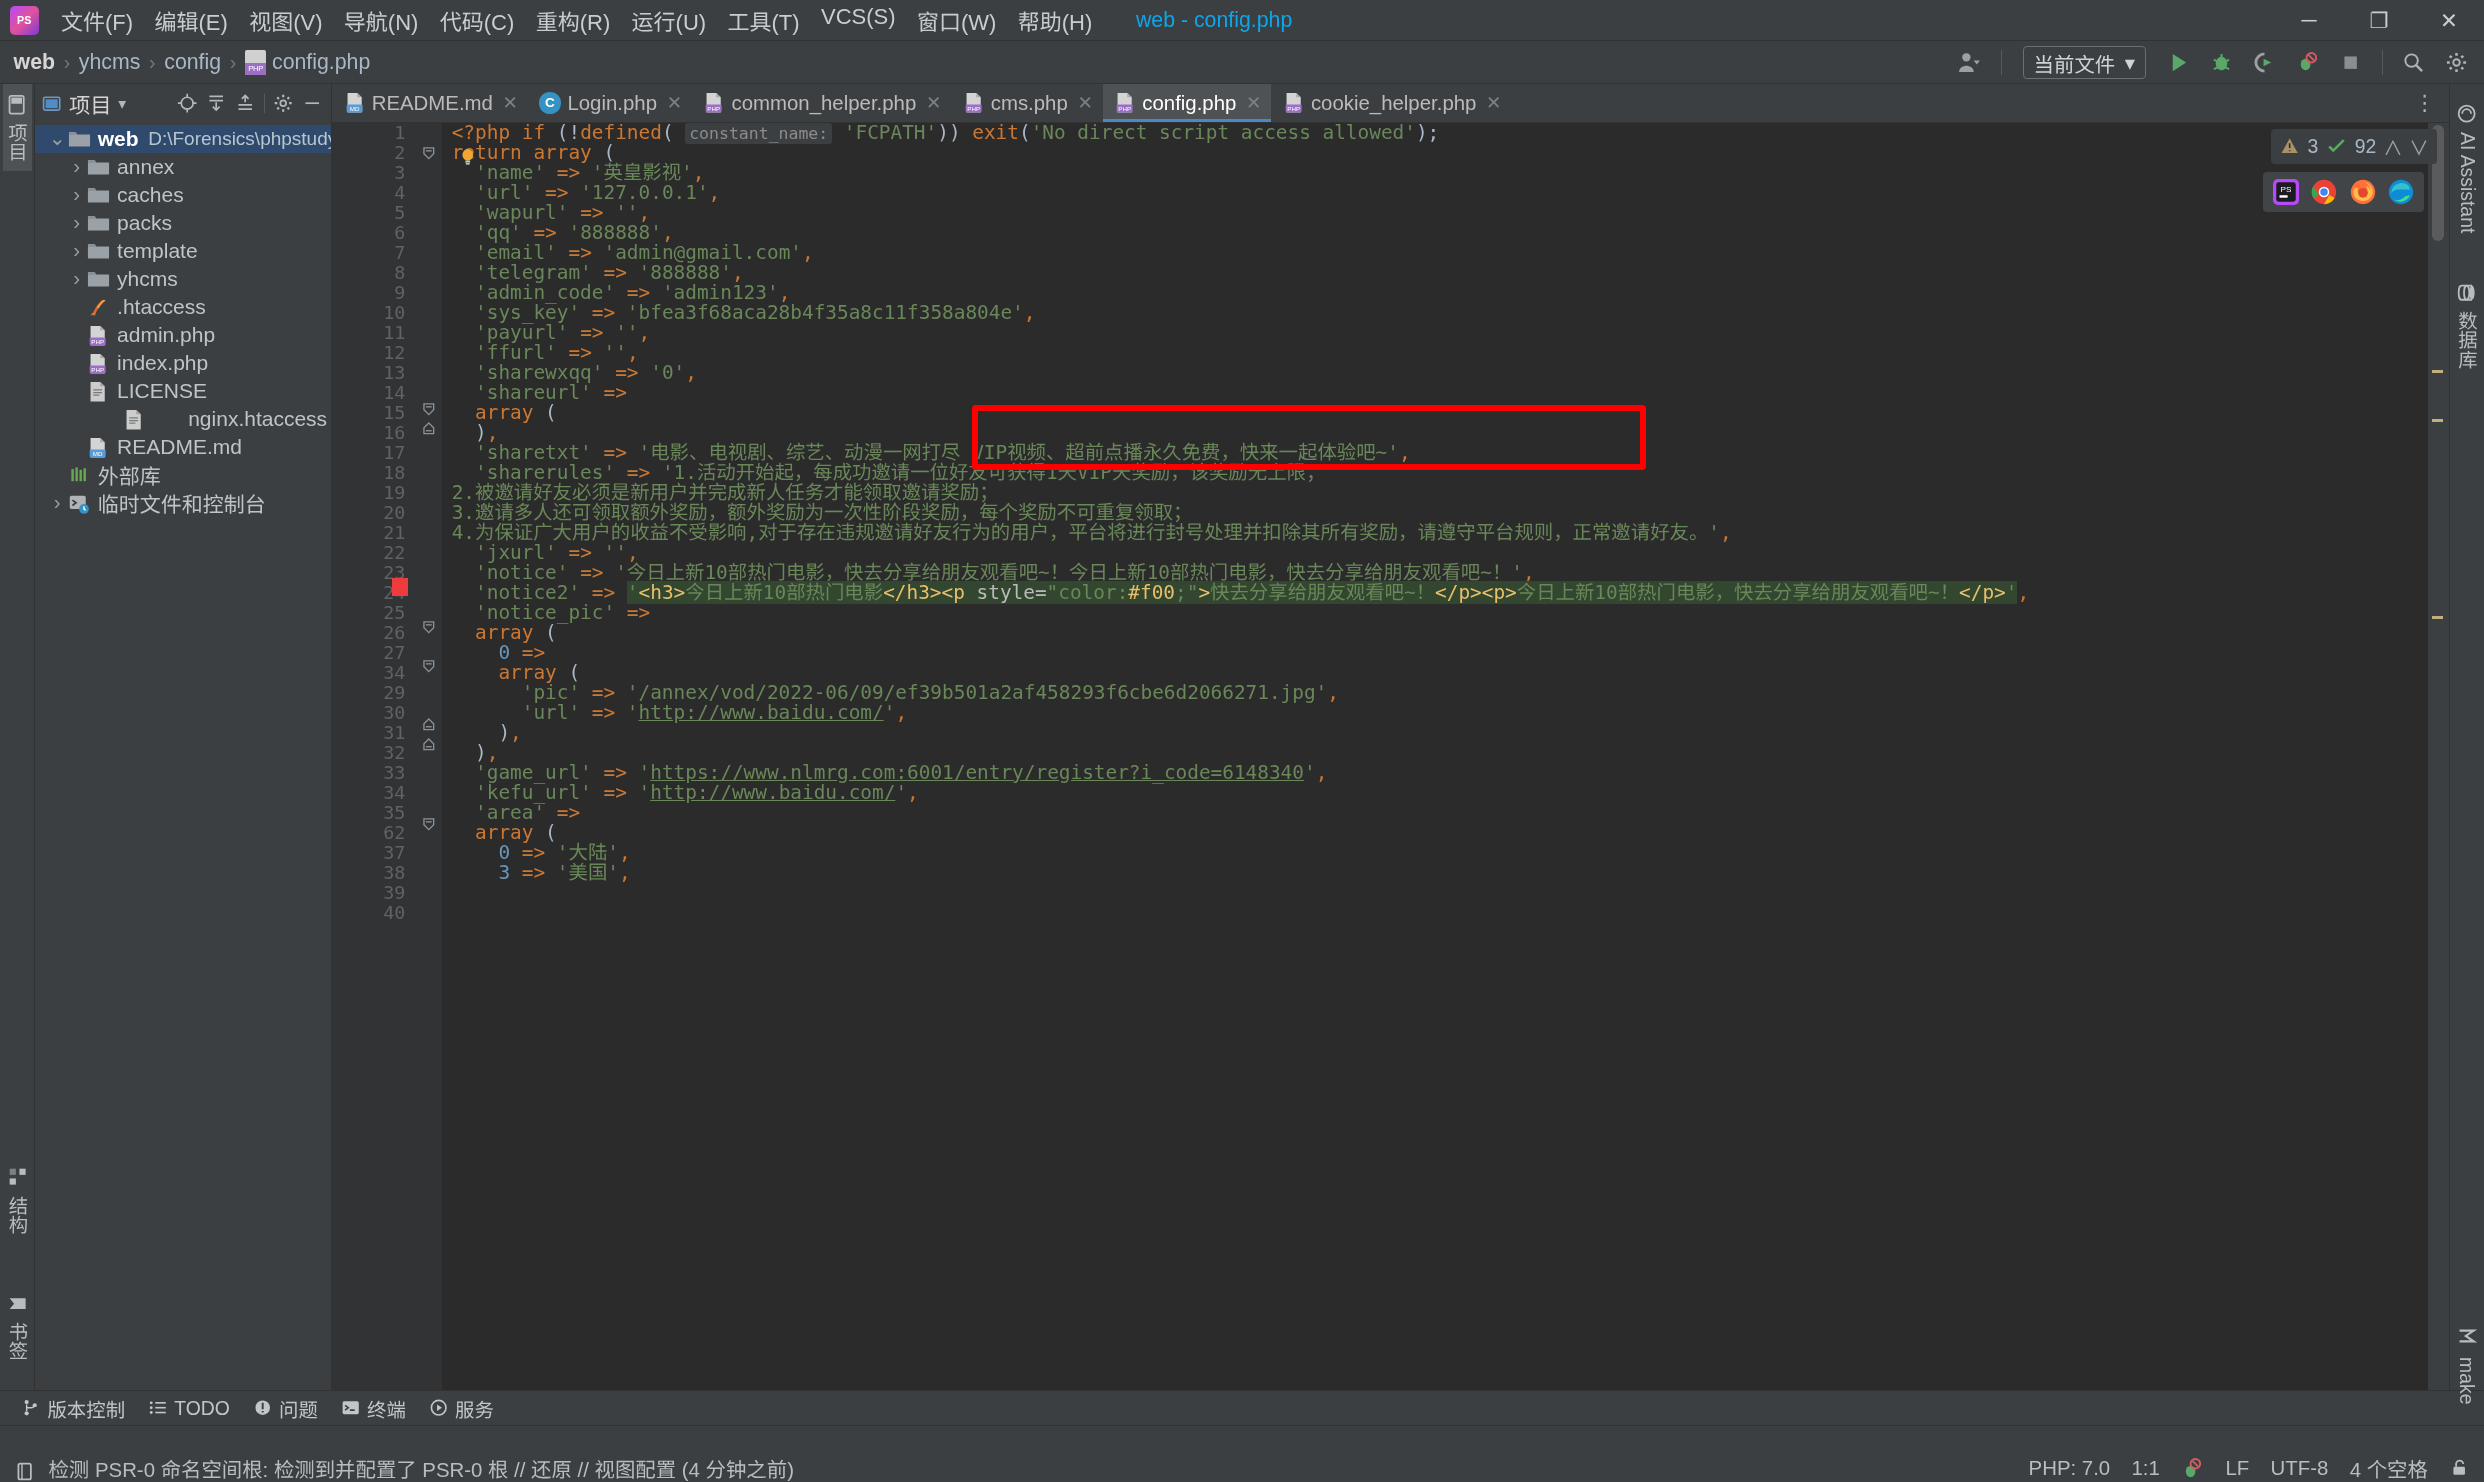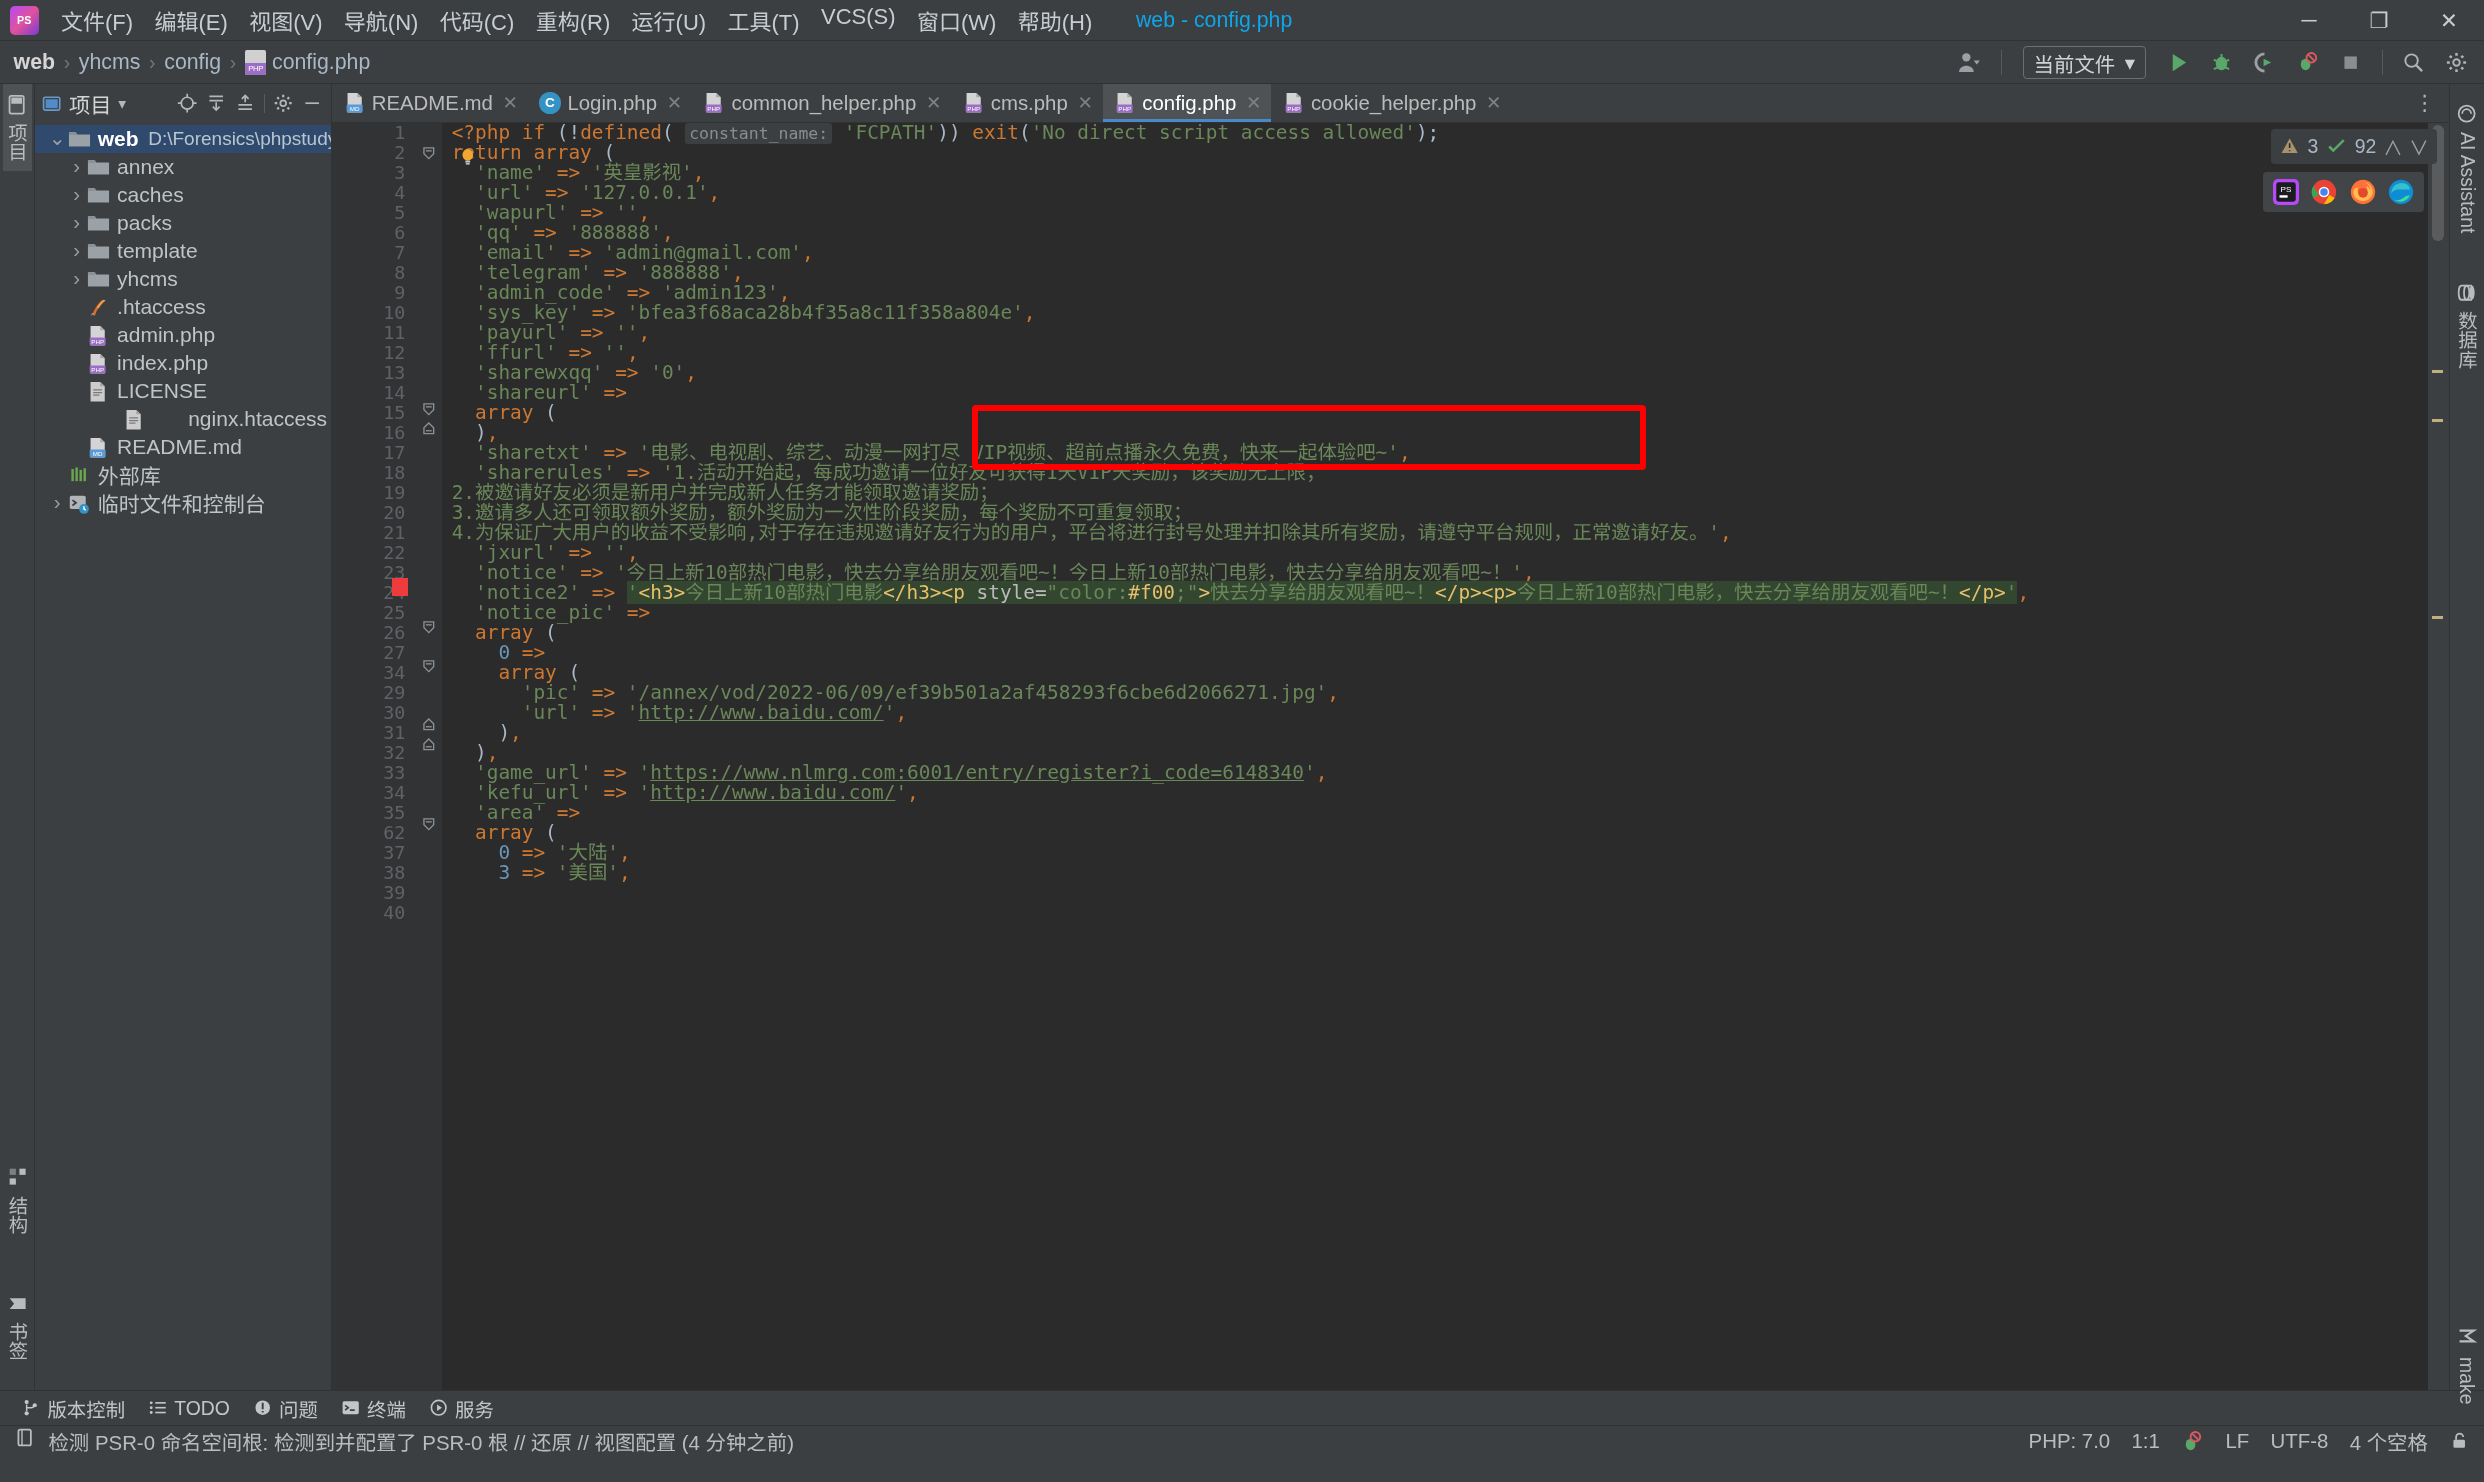--- a/index.html
+++ b/index.html
@@ -162,21 +162,21 @@
   #right-rail { width:35px; background:#3c3f41; border-left:1px solid #323232; flex:none;
                 display:flex; flex-direction:column; align-items:center; }
 
   
   #toolwin {
     height:35px; background:#3c3f41; display:flex; align-items:center; gap:23px;
     padding-left:21.3px; border-top:1px solid #323232;
   }
   .twitem { display:flex; align-items:center; gap:6.8px; font-size:19.4px; color:#c2c6c9; }
   #statusbar {
-    height:58px; background:#3c3f41; display:flex; align-items:flex-start; padding:0 13.6px;
+    height:58px; background:#3c3f41; display:flex; align-items:flex-end; padding:0 13.6px;
     border-top:1px solid #323232; position:relative;
   }
   #status-msg { color:#b9bdc0; font-size:20.4px; margin-left:13.6px; }
   #status-right { margin-left:auto; display:flex; align-items:center; gap:21.3px;
                   color:#b9bdc0; font-size:20.4px; }
   .sb-ic { display:flex; align-items:center; }
 </style>
 </head>
 <body>
 

